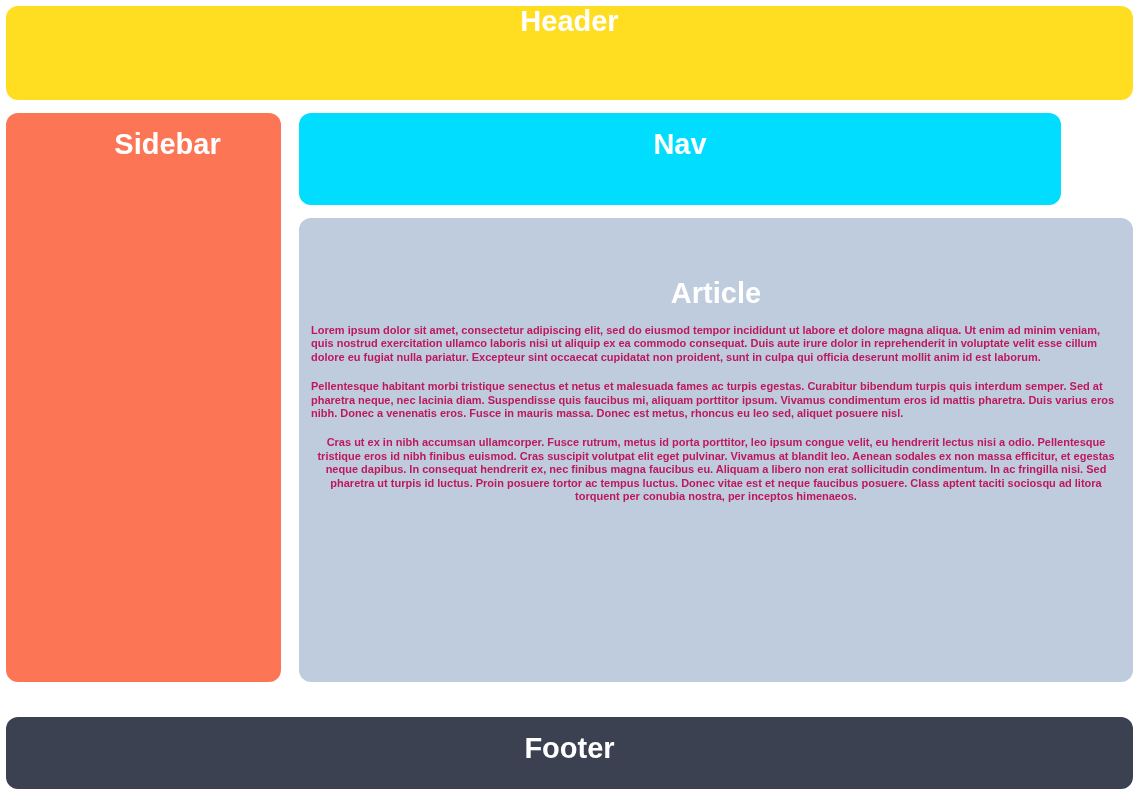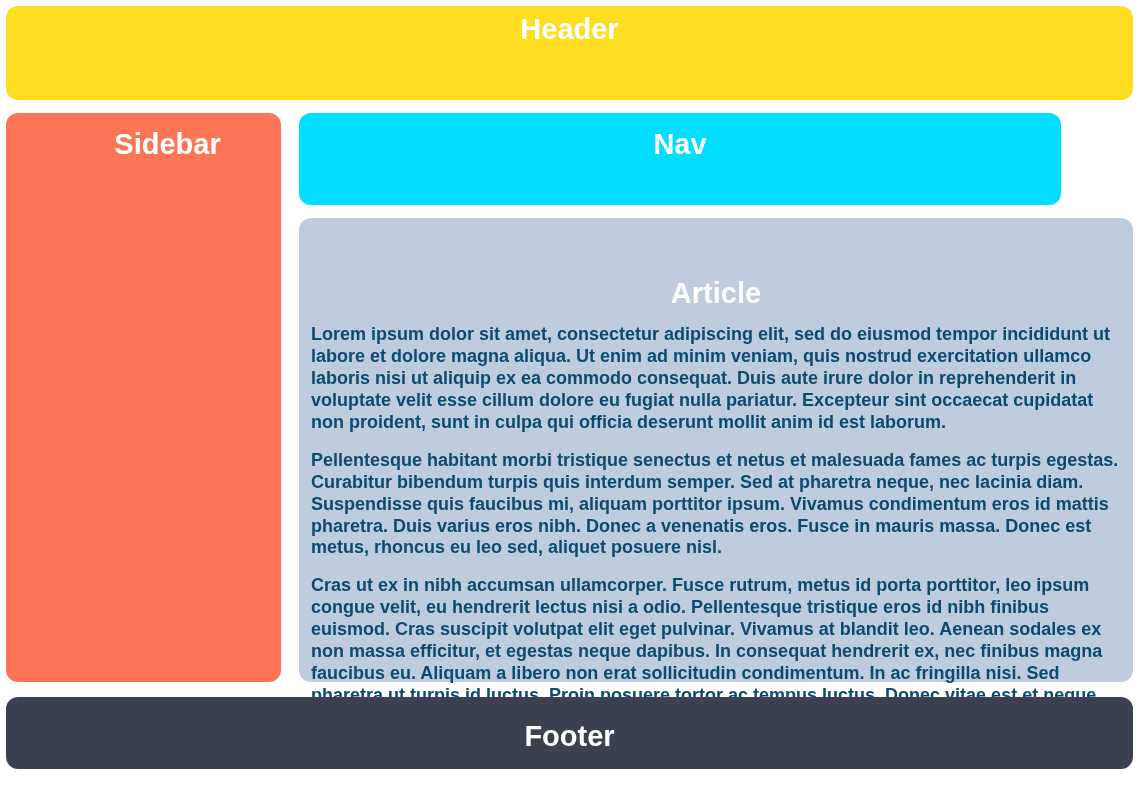--- a/index.html
+++ b/index.html
@@ -37,21 +37,21 @@
     line-height: 1.1;
   }
 
   
   #header {
     left: 6px;
     top: 6px;
     width: 1127px;
     height: 94px;
     background: #ffde22;
-    padding-top: 8px;
+    padding-top: 0;
   }
   #header .region-title {
     font-size: 29px;
   }
 
   
   #sidebar {
     left: 6px;
     top: 113px;
     width: 275px;
@@ -86,38 +86,39 @@
     background: #bfccde;
     padding: 16px 12px 12px 12px;
   }
   #article .region-title {
     font-size: 29px;
     margin-bottom: 14px;
     margin-top: 44px;
   }
   .article-body p {
     margin: 0 0 16px 0;
-    font-size: 18px;
+    font-size: 11px;
     line-height: 1.22;
     font-weight: bold;
-    color: #0c4a6e;
+    color: #be185d;
     text-align: left;
   }
   .article-body p:last-child {
     margin-bottom: 16px;
+    text-align: center;
   }
 
   
   #footer {
     left: 6px;
-    top: 697px;
+    top: 717px;
     width: 1127px;
     height: 72px;
     background: #3b4150;
-    padding-top: 24px;
+    padding-top: 16px;
   }
   #footer .region-title {
     font-size: 29px;
   }
 </style>
 </head>
 <body style="background: rgb(255, 255, 255);">
 
 <div class="page">
 

